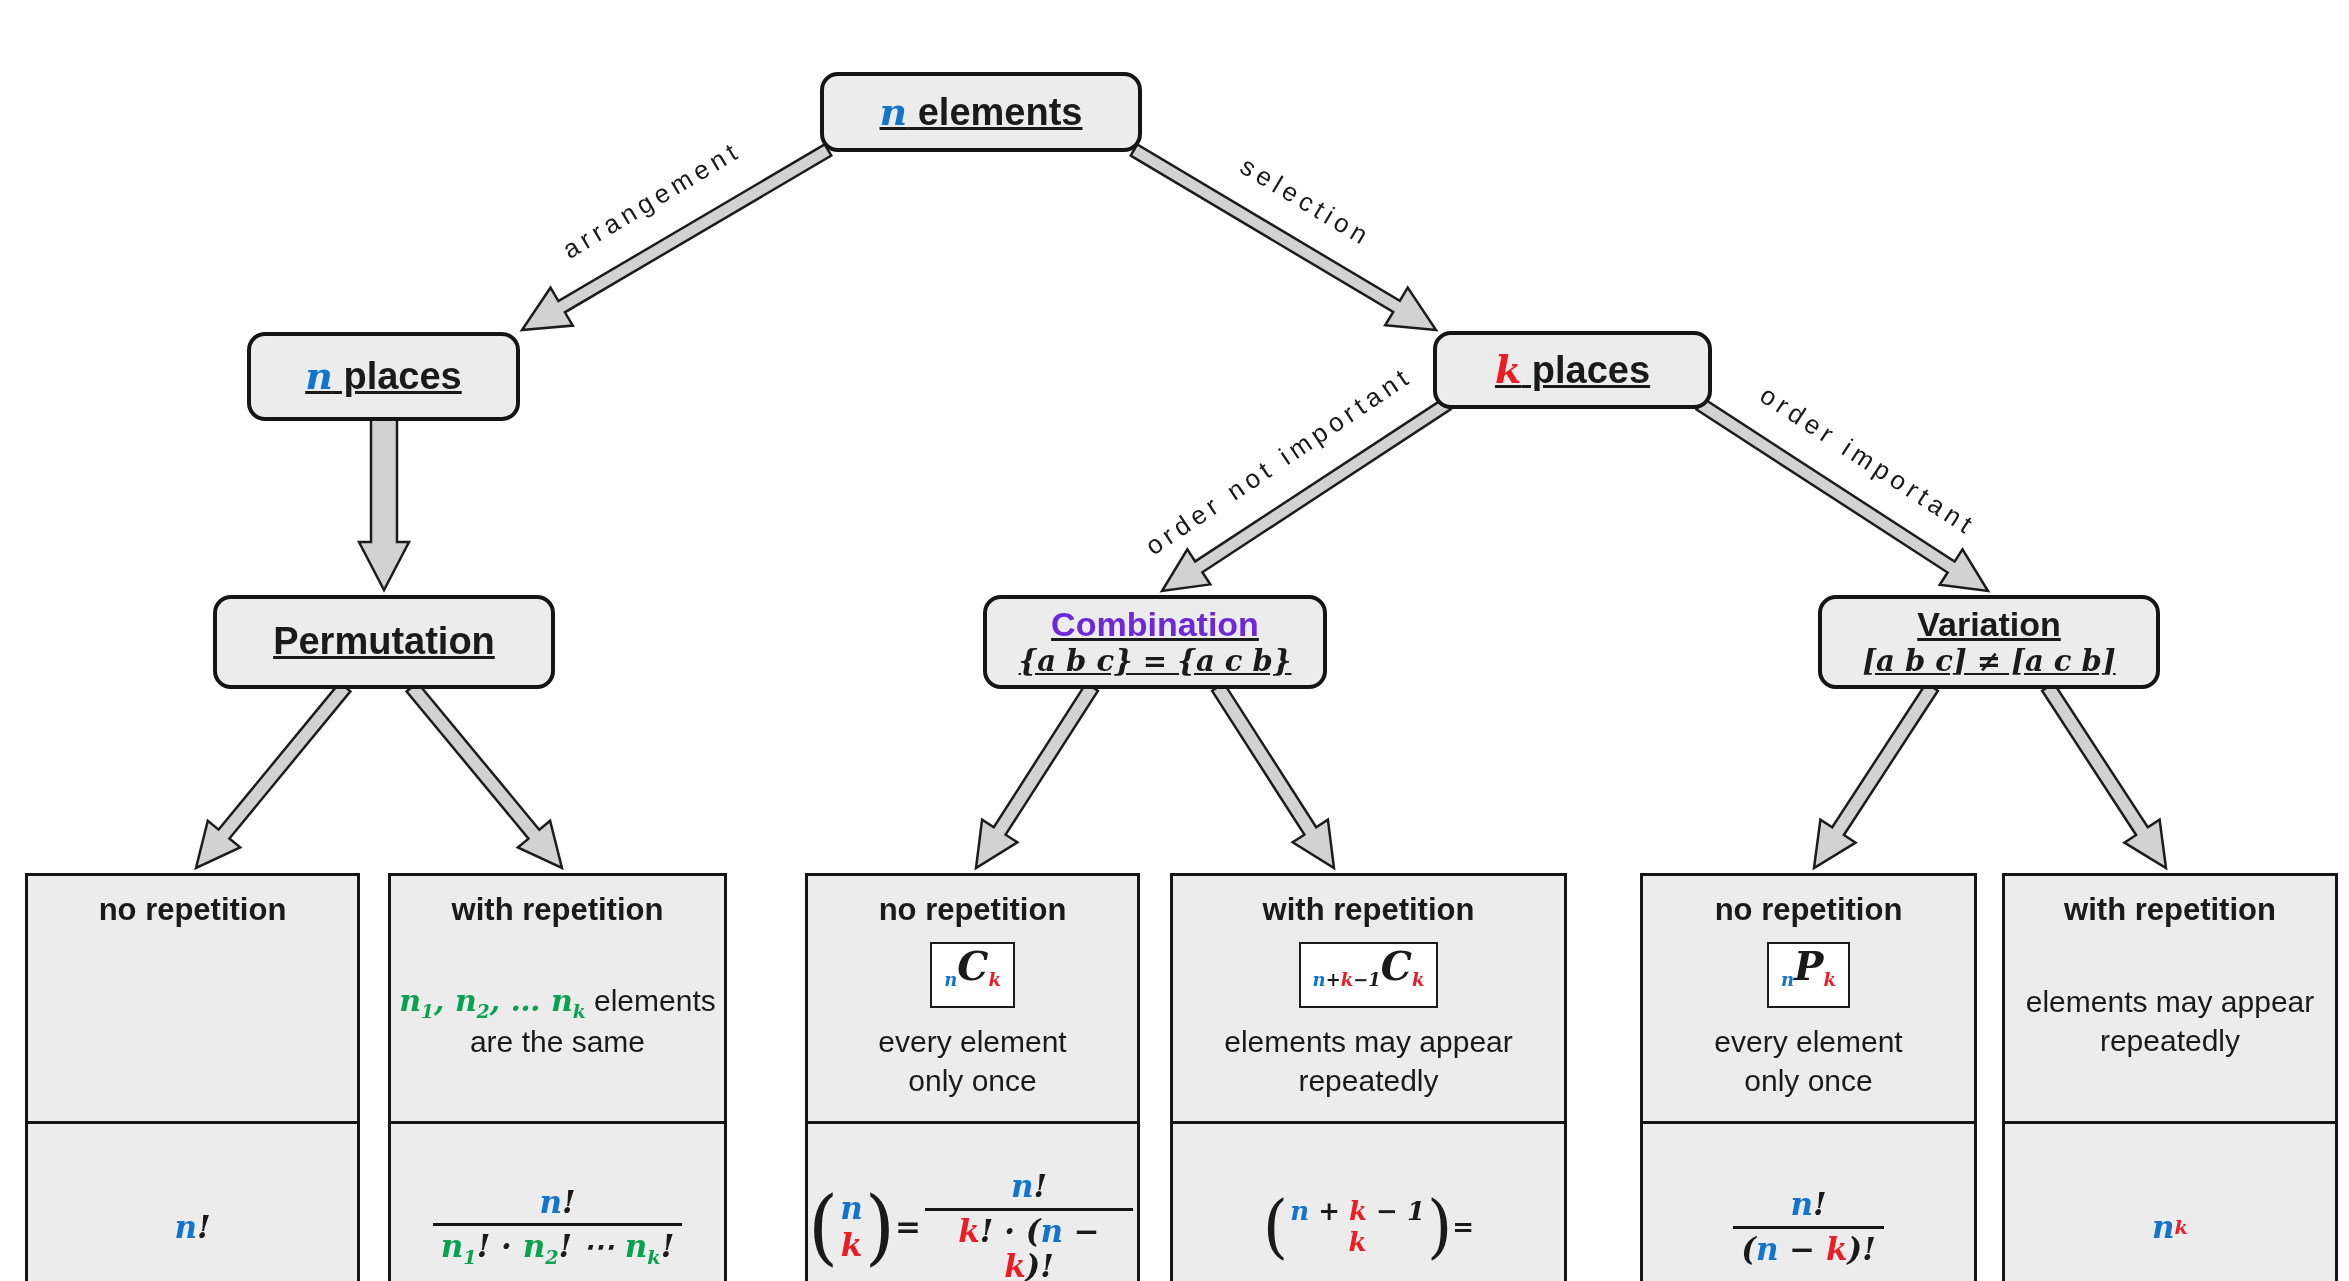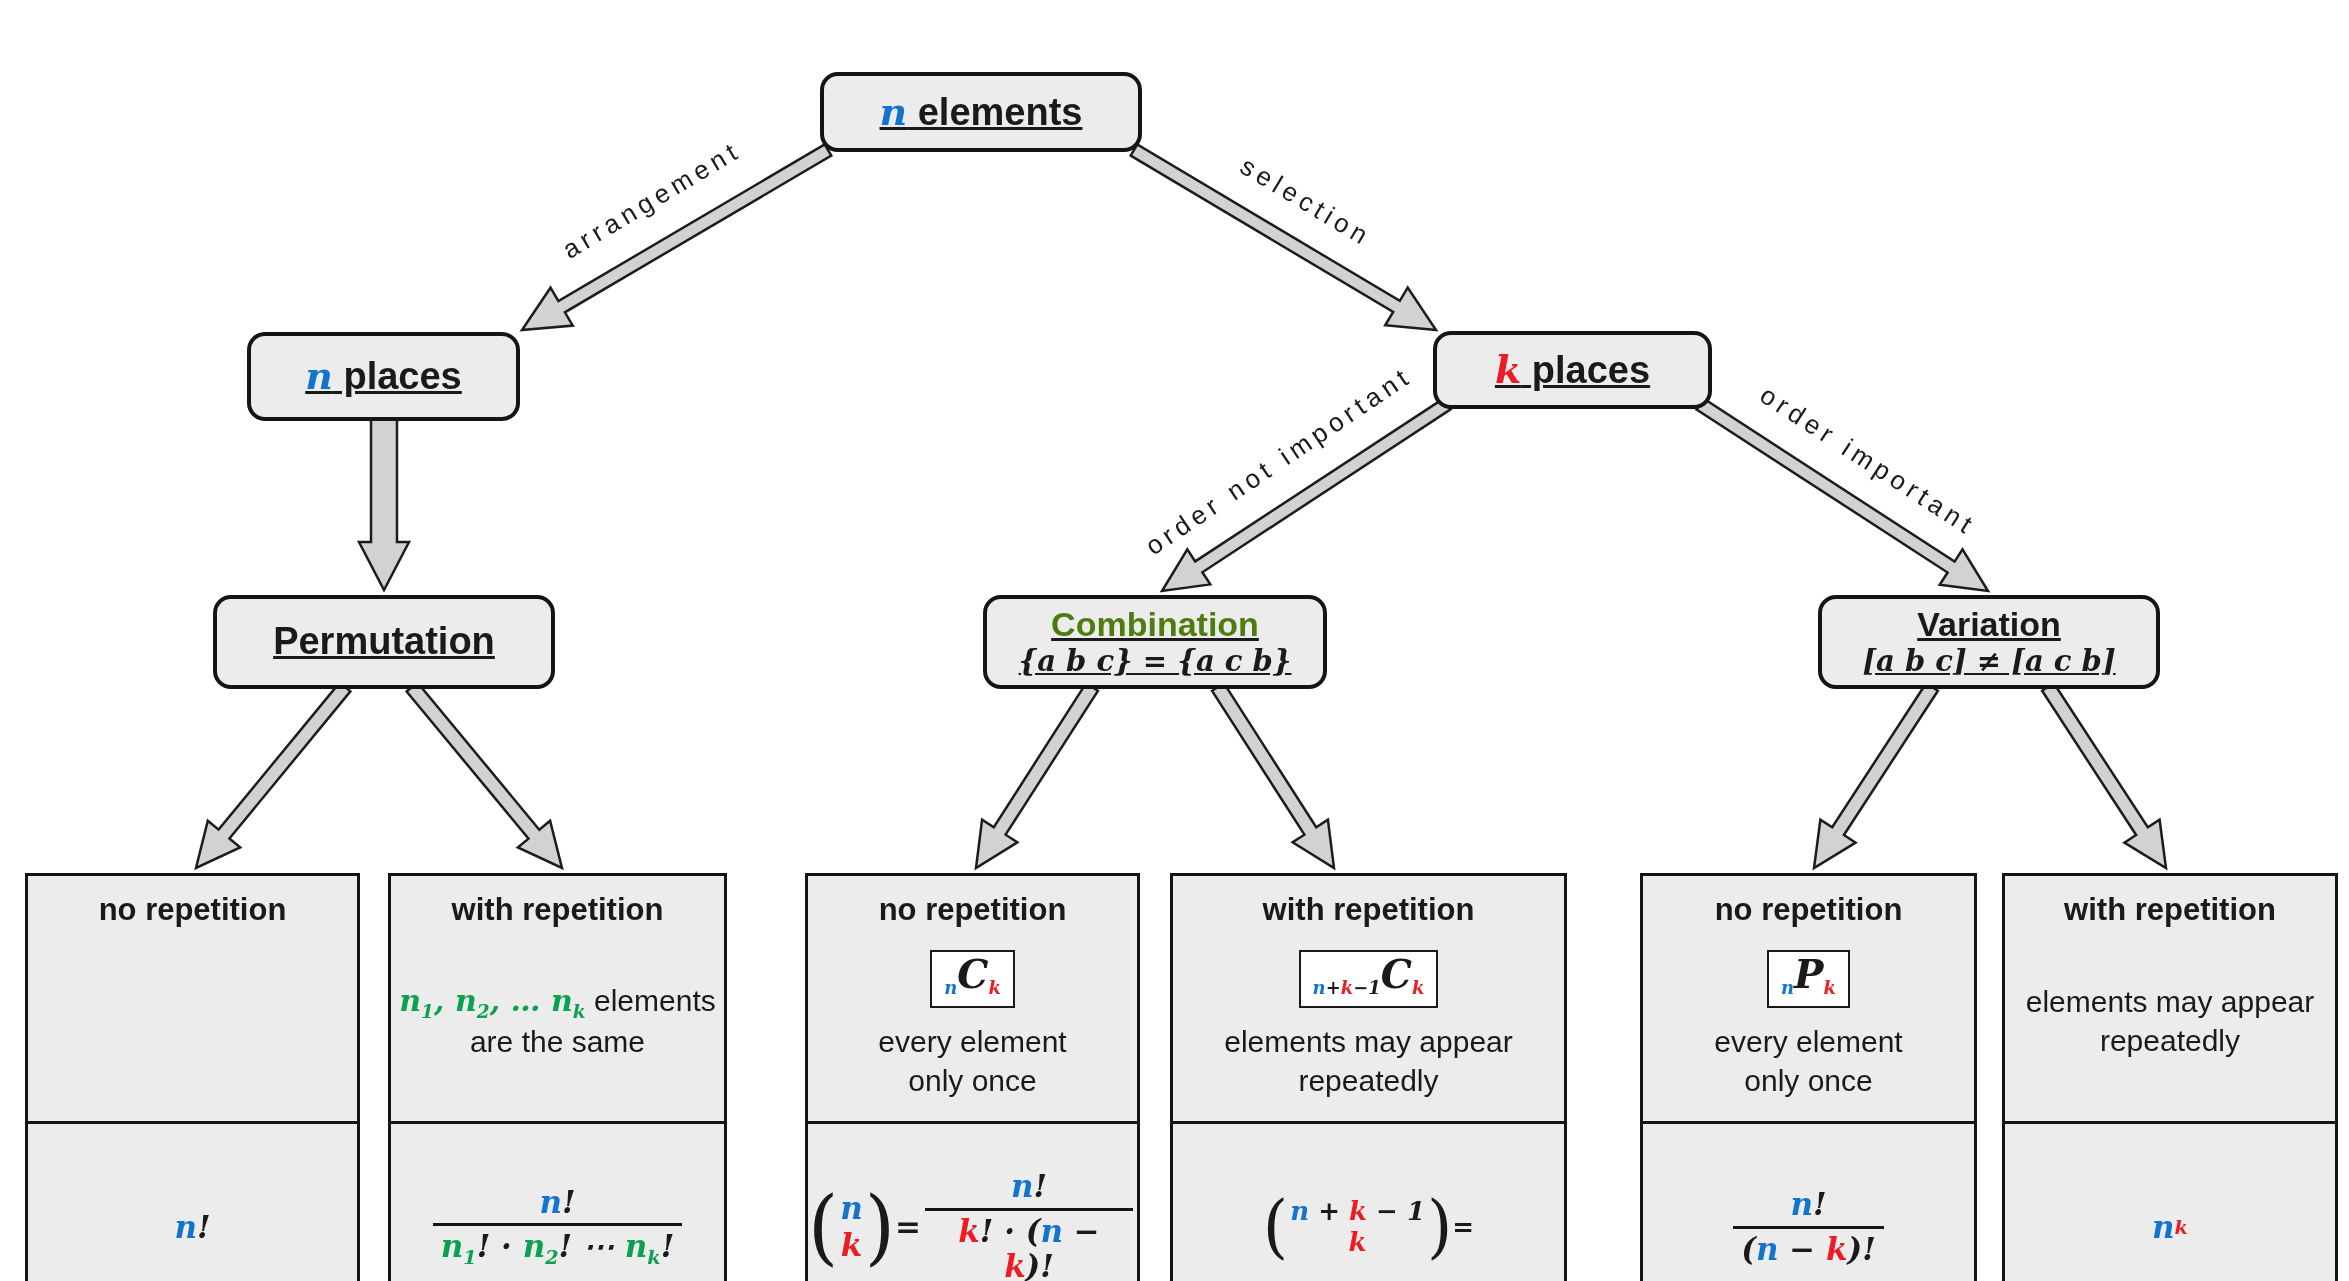--- a/index.html
+++ b/index.html
@@ -23,22 +23,22 @@
     position:absolute; box-sizing:border-box; top:873px; height:460px;
     background:#ececec; border:3.5px solid #151515;
     display:flex; flex-direction:column;
   }
   .leaf-top {
     box-sizing:border-box; height:245px; display:flex; flex-direction:column;
     align-items:center; padding:16px 8px 6px 8px;
   }
   .leaf-title { font-size:31px; font-weight:bold; }
   .leaf-badge {
-    margin-top:22px; background:#ffffff; border:2.5px solid #1a1a1a;
-    padding:1px 12px 7px 12px; font-size:29px; line-height:1.1;
+    margin-top:14px; background:#ffffff; border:2.5px solid #1a1a1a;
+    padding:1px 12px 15px 12px; font-size:29px; line-height:1.1;
   }
   .leaf-desc { margin:auto 0; font-size:30px; line-height:1.28; text-align:center; }
   .leaf-formula {
     box-sizing:border-box; flex:1; border-top:3.5px solid #151515;
     display:flex; align-items:center; justify-content:center;
     font-size:31px; text-align:center;
   }
 
   
   .edge-label {
@@ -95,21 +95,21 @@
 
   <div class="node" style="left:1433px; top:331px; width:279px; height:78px;">
     <div><span class="mt" style="color: rgb(237, 28, 36);">k</span><span class="pt" style="color: rgb(26, 26, 26);"> places</span></div>
   </div>
 
   <div class="node" style="left:213px; top:595px; width:342px; height:94px;">
     <div><span class="pt" style="color: rgb(26, 26, 26);">Permutation</span></div>
   </div>
 
   <div class="node" style="left:983px; top:595px; width:344px; height:94px; font-size:34px;">
-    <div><span class="pt" style="color: #4d7c0f;">Combination</span></div>
+    <div><span class="pt" style="color: #6d28d9;">Combination</span></div>
     <div class="node-sub"><span class="mt" style="color: rgb(26, 26, 26);">{a b c} = {a c b}</span></div>
   </div>
 
   <div class="node" style="left:1818px; top:595px; width:342px; height:94px; font-size:34px;">
     <div><span class="pt" style="color: rgb(26, 26, 26);">Variation</span></div>
     <div class="node-sub"><span class="mt" style="color: rgb(26, 26, 26);">[a b c] ≠ [a c b]</span></div>
   </div>
 
   <div class="leaf" style="left:25px; width:335px;">
     <div class="leaf-top">

